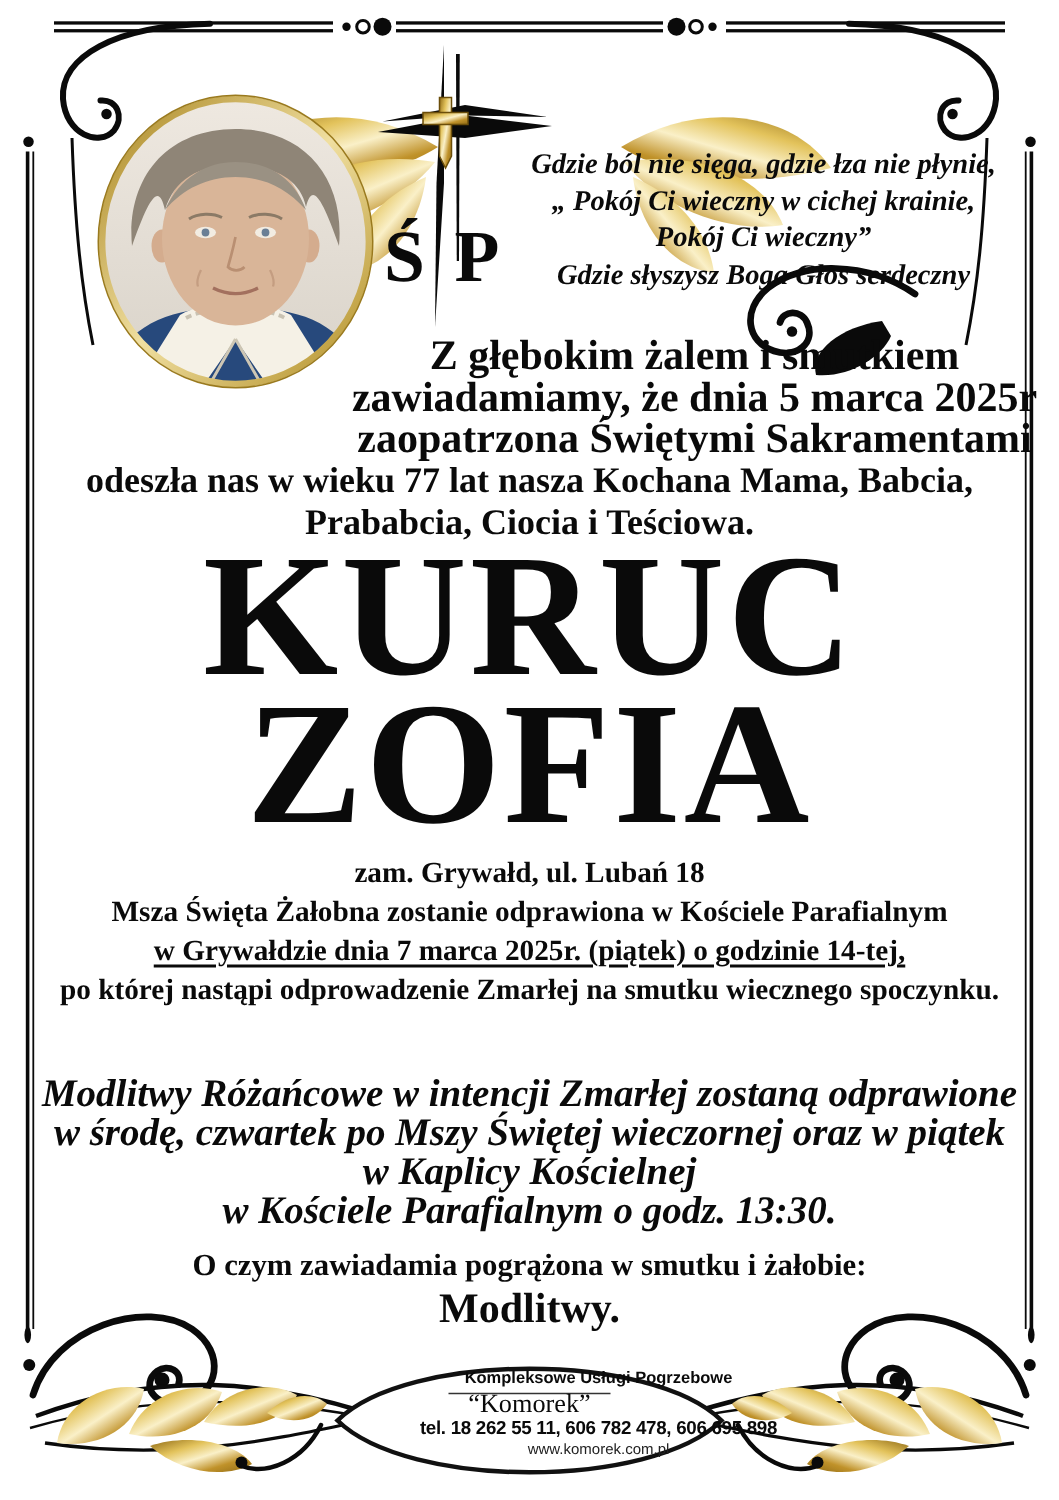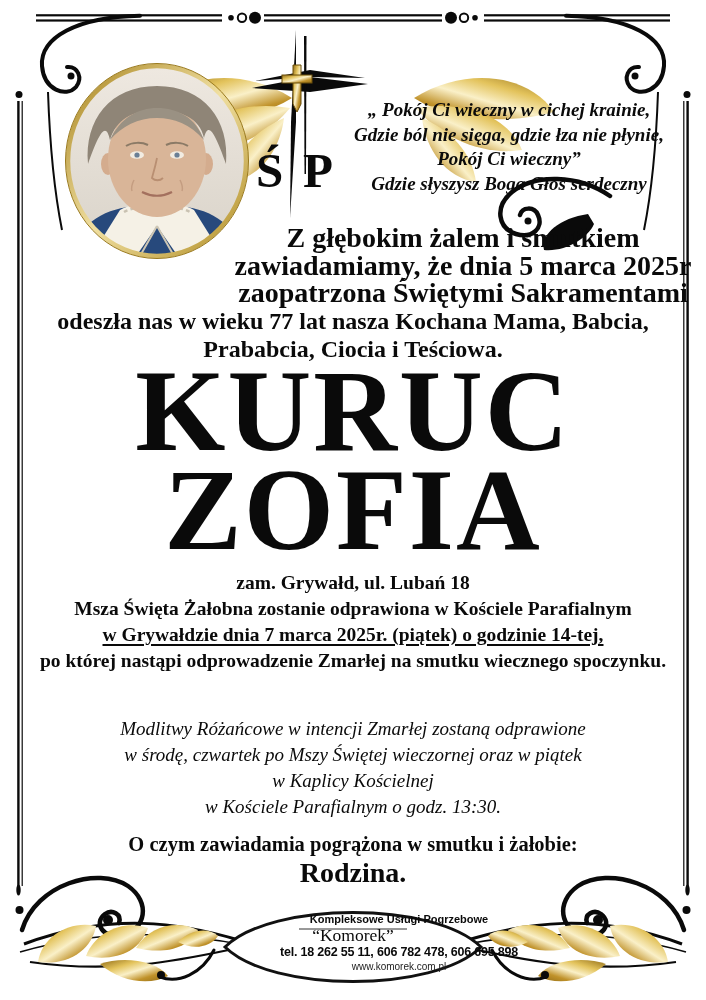--- a/index.html
+++ b/index.html
@@ -23,22 +23,22 @@
 
   
   .name{left:0;width:706px;top:362px;font-weight:bold;font-size:116px;
         line-height:99px;letter-spacing:2px;}
 
   
   .details{left:8px;right:8px;top:570px;font-weight:bold;font-size:19.5px;line-height:26px;}
   .underl{text-decoration:underline;text-decoration-thickness:2px;text-underline-offset:3px;}
 
   
-  .prayers{left:8px;right:8px;top:716px;font-weight:normal;font-style:italic;
-           font-size:19px;line-height:26px;}
+  .prayers{left:8px;right:8px;top:716px;font-weight:bold;font-style:italic;
+           font-size:26px;line-height:26px;}
 
   
   .notice{left:8px;right:8px;top:833px;font-weight:bold;font-size:20.5px;}
   .signature{left:8px;right:8px;top:857px;font-weight:bold;font-size:28px;}
 
   
   .fh{font-family:"Liberation Sans","DejaVu Sans",sans-serif;margin-left:46px;}
   .fh-tag{left:228px;width:250px;top:913px;font-size:11px;font-weight:bold;}
   .fh-name{left:228px;width:250px;top:925px;font-size:17.5px;
            font-family:"Liberation Serif",serif;}
@@ -179,22 +179,22 @@
     <path d="M 95,98 C 93,108 91,114 90,118 C 93,121 98,121 101,118" stroke="#b98f72" stroke-width="1.8" fill="none"></path>
     <path d="M 80,132 C 90,137 100,137 110,132" stroke="#a3705e" stroke-width="2.2" fill="none"></path>
     <path d="M 72,120 C 70,124 69,128 70,131 M 118,120 C 120,124 121,128 120,131" stroke="#c49d81" stroke-width="1.5" fill="none"></path>
   </g>
 
   <ellipse cx="95" cy="101" rx="89" ry="95" fill="none" stroke="url(#goldRing)" stroke-width="4.5"></ellipse>
   <ellipse cx="95" cy="101" rx="91.5" ry="97.5" fill="none" stroke="#9a7a1e" stroke-width="1"></ellipse>
 </svg>
 
 <div class="abs quote ctr">
+  <div class="nowrap">Gdzie ból nie sięga, gdzie łza nie płynie,</div>
   <div class="nowrap">„ Pokój Ci wieczny w cichej krainie,</div>
-  <div class="nowrap">Gdzie ból nie sięga, gdzie łza nie płynie,</div>
   <div class="nowrap">Pokój Ci wieczny”</div>
   <div class="nowrap">Gdzie słyszysz Boga Głos serdeczny</div>
 </div>
 
 <div class="abs ann-ind ctr">
   <div class="nowrap">Z głębokim żalem i smutkiem</div>
   <div class="nowrap">zawiadamiamy, że dnia 5 marca 2025r</div>
   <div class="nowrap">zaopatrzona Świętymi Sakramentami</div>
 </div>
 <div class="abs ann-full ctr">
@@ -215,18 +215,18 @@
 </div>
 
 <div class="abs prayers ctr">
   <div class="nowrap">Modlitwy Różańcowe w intencji Zmarłej zostaną odprawione</div>
   <div class="nowrap">w środę, czwartek po Mszy Świętej wieczornej oraz w piątek</div>
   <div class="nowrap">w Kaplicy Kościelnej</div>
   <div class="nowrap">w Kościele Parafialnym o godz. 13:30.</div>
 </div>
 
 <div class="abs notice ctr nowrap">O czym zawiadamia pogrążona w smutku i żałobie:</div>
-<div class="abs signature ctr nowrap">Rodzina.</div>
+<div class="abs signature ctr nowrap">Modlitwy.</div>
 
 <div class="abs fh fh-tag ctr nowrap">Kompleksowe Usługi Pogrzebowe</div>
 <div class="abs fh-name ctr nowrap">“Komorek”</div>
 <div class="abs fh fh-tel ctr nowrap">tel. 18 262 55 11, 606 782 478, 606 695 898</div>
 <div class="abs fh fh-www ctr nowrap">www.komorek.com.pl</div>
 
 </body></html>

